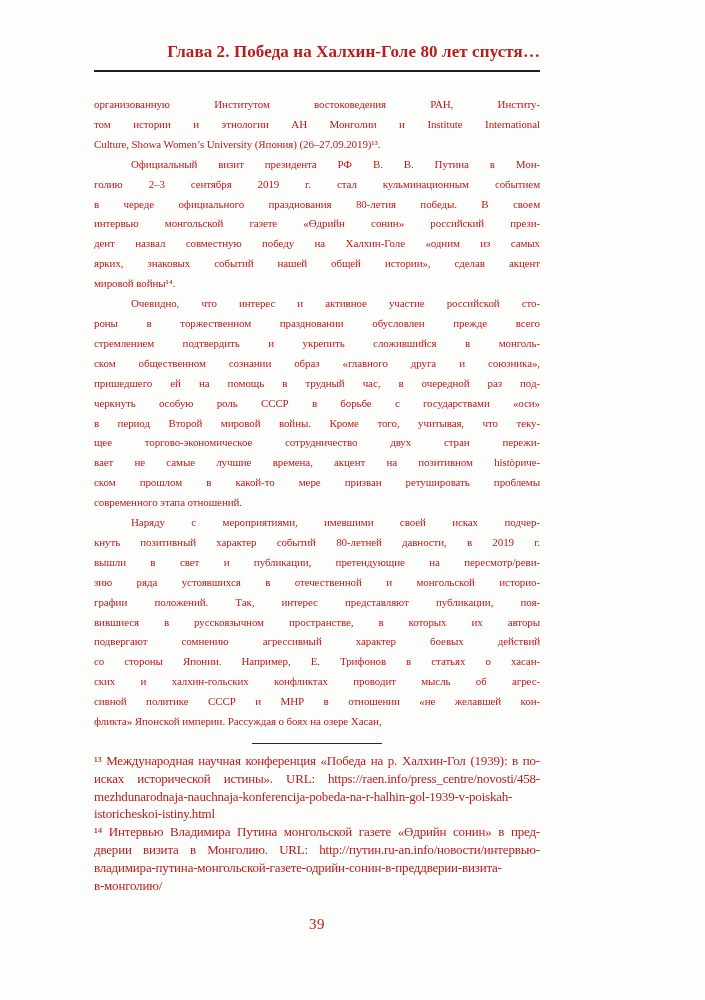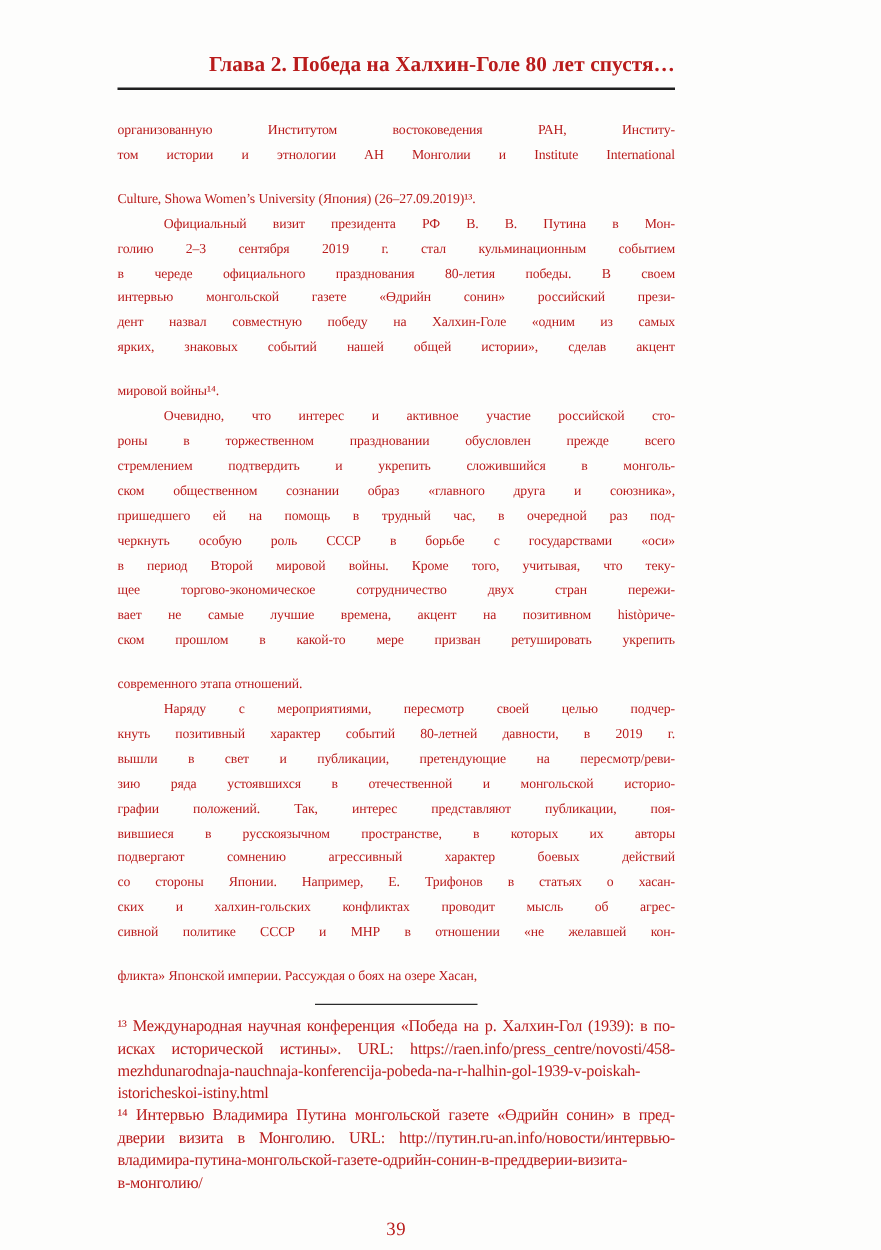--- a/index.html
+++ b/index.html
@@ -38,21 +38,20 @@
     line-height: 19.9px;
     letter-spacing: -0.1px;
   }
   .line {
     text-align: justify;
     text-align-last: justify;
     min-height: 19.9px;
   }
   .para .line:last-child {
     text-align-last: left;
-    margin-top: 15px;
   }
   .para.indent .line:first-child {
     text-indent: 37px;
   }
   .footnote-separator {
     margin-top: 11px;
     width: 130px;
     border: 0;
     border-top: 1.5px solid #2a2a2a;
   }
@@ -101,25 +100,25 @@
       <div class="para indent">
           <div class="line">Очевидно, что интерес и активное участие российской сто-</div>
           <div class="line">роны в торжественном праздновании обусловлен прежде всего</div>
           <div class="line">стремлением подтвердить и укрепить сложившийся в монголь-</div>
           <div class="line">ском общественном сознании образ «главного друга и союзника»,</div>
           <div class="line">пришедшего ей на помощь в трудный час, в очередной раз под-</div>
           <div class="line">черкнуть особую роль СССР в борьбе с государствами «оси»</div>
           <div class="line">в период Второй мировой войны. Кроме того, учитывая, что теку-</div>
           <div class="line">щее торгово-экономическое сотрудничество двух стран пережи-</div>
           <div class="line">вает не самые лучшие времена, акцент на позитивном històриче-</div>
-          <div class="line">ском прошлом в какой-то мере призван ретушировать укрепить</div>
+          <div class="line">ском прошлом в какой-то мере призван ретушировать проблемы</div>
           <div class="line">современного этапа отношений.</div>
         </div>
       <div class="para indent">
-          <div class="line">Наряду с мероприятиями, пересмотр своей целью подчер-</div>
+          <div class="line">Наряду с мероприятиями, имевшими своей исках подчер-</div>
           <div class="line">кнуть позитивный характер событий 80-летней давности, в 2019 г.</div>
           <div class="line">вышли в свет и публикации, претендующие на пересмотр/реви-</div>
           <div class="line">зию ряда устоявшихся в отечественной и монгольской историо-</div>
           <div class="line">графии положений. Так, интерес представляют публикации, поя-</div>
           <div class="line">вившиеся в русскоязычном пространстве, в которых их авторы</div>
           <div class="line">подвергают сомнению агрессивный характер боевых действий</div>
           <div class="line">со стороны Японии. Например, Е. Трифонов в статьях о хасан-</div>
           <div class="line">ских и халхин-гольских конфликтах проводит мысль об агрес-</div>
           <div class="line">сивной политике СССР и МНР в отношении «не желавшей кон-</div>
           <div class="line">фликта» Японской империи. Рассуждая о боях на озере Хасан,</div>

